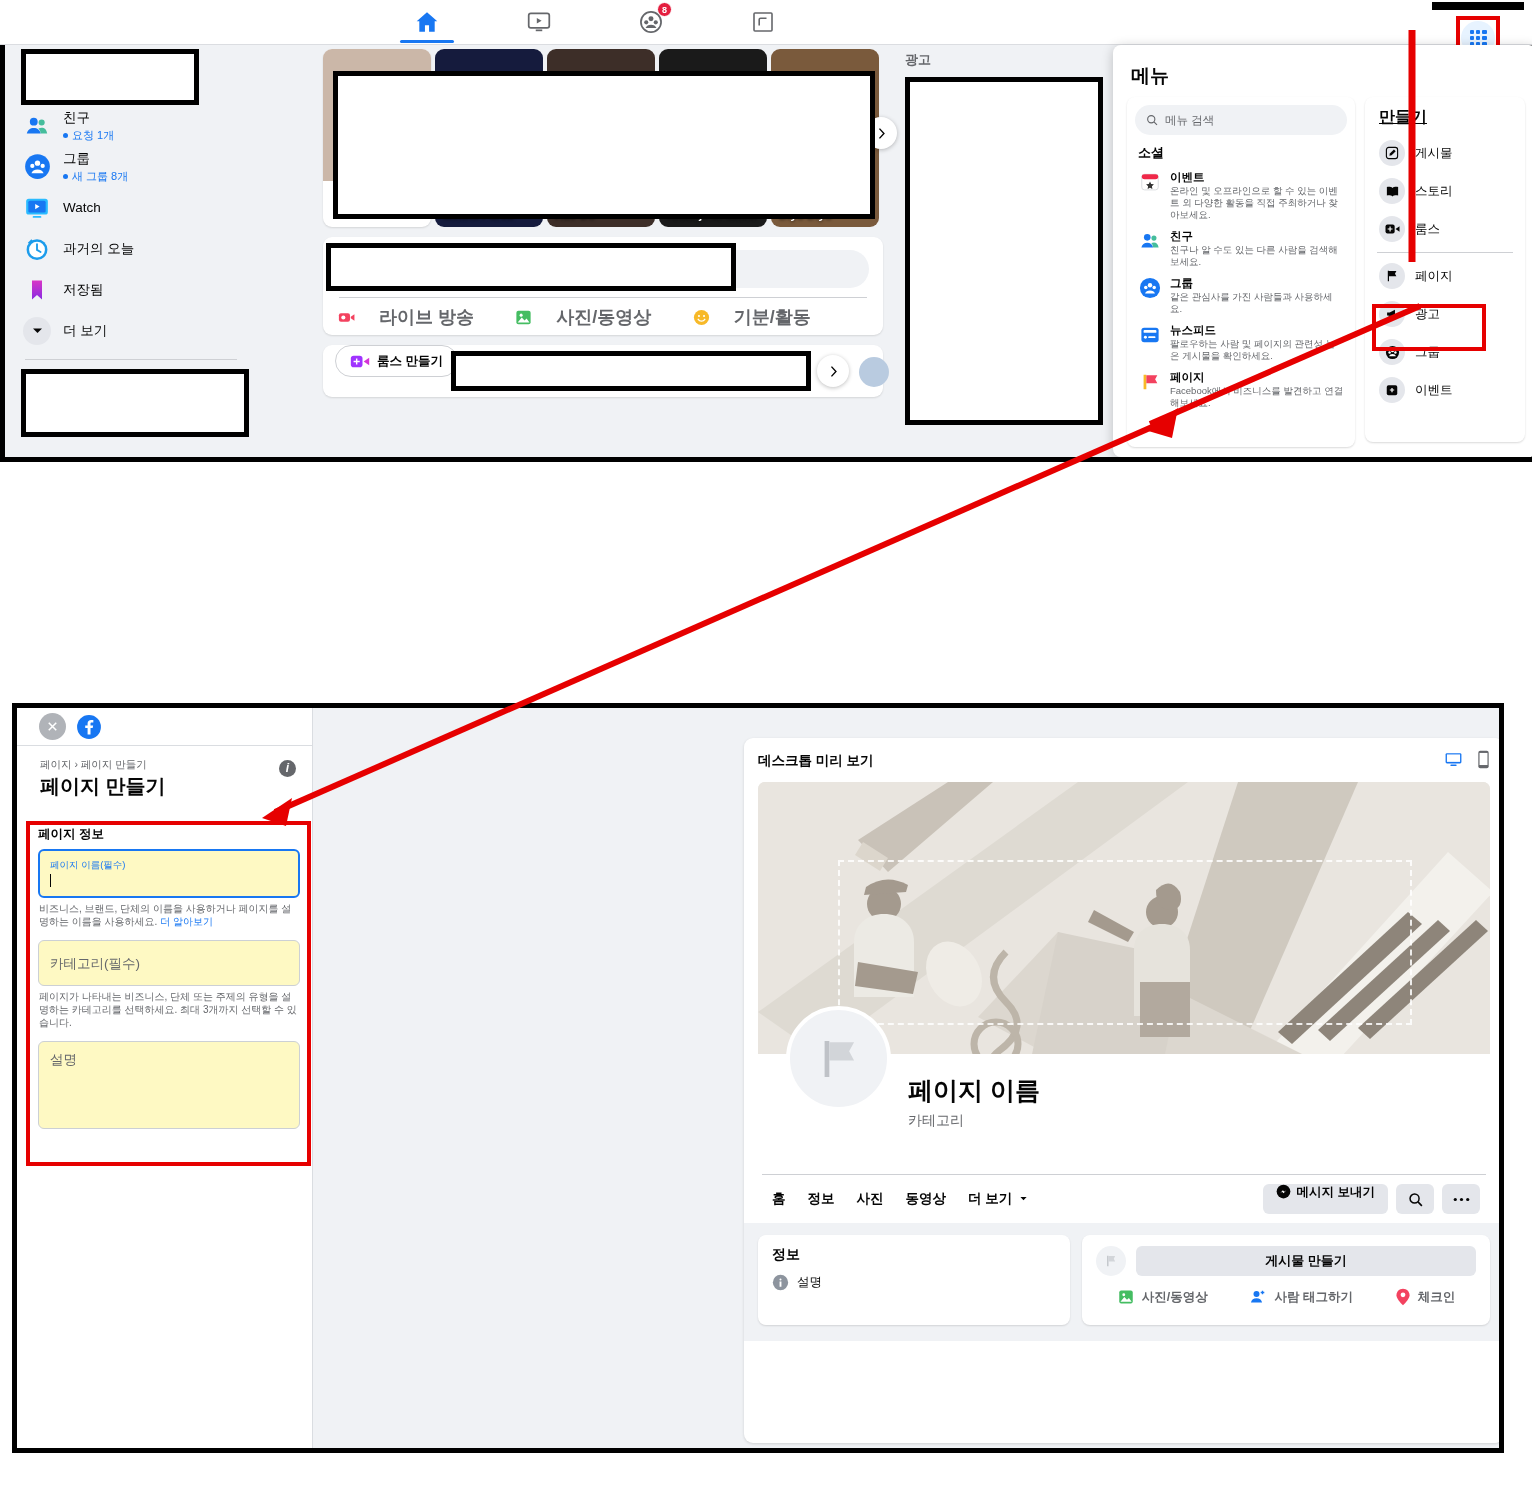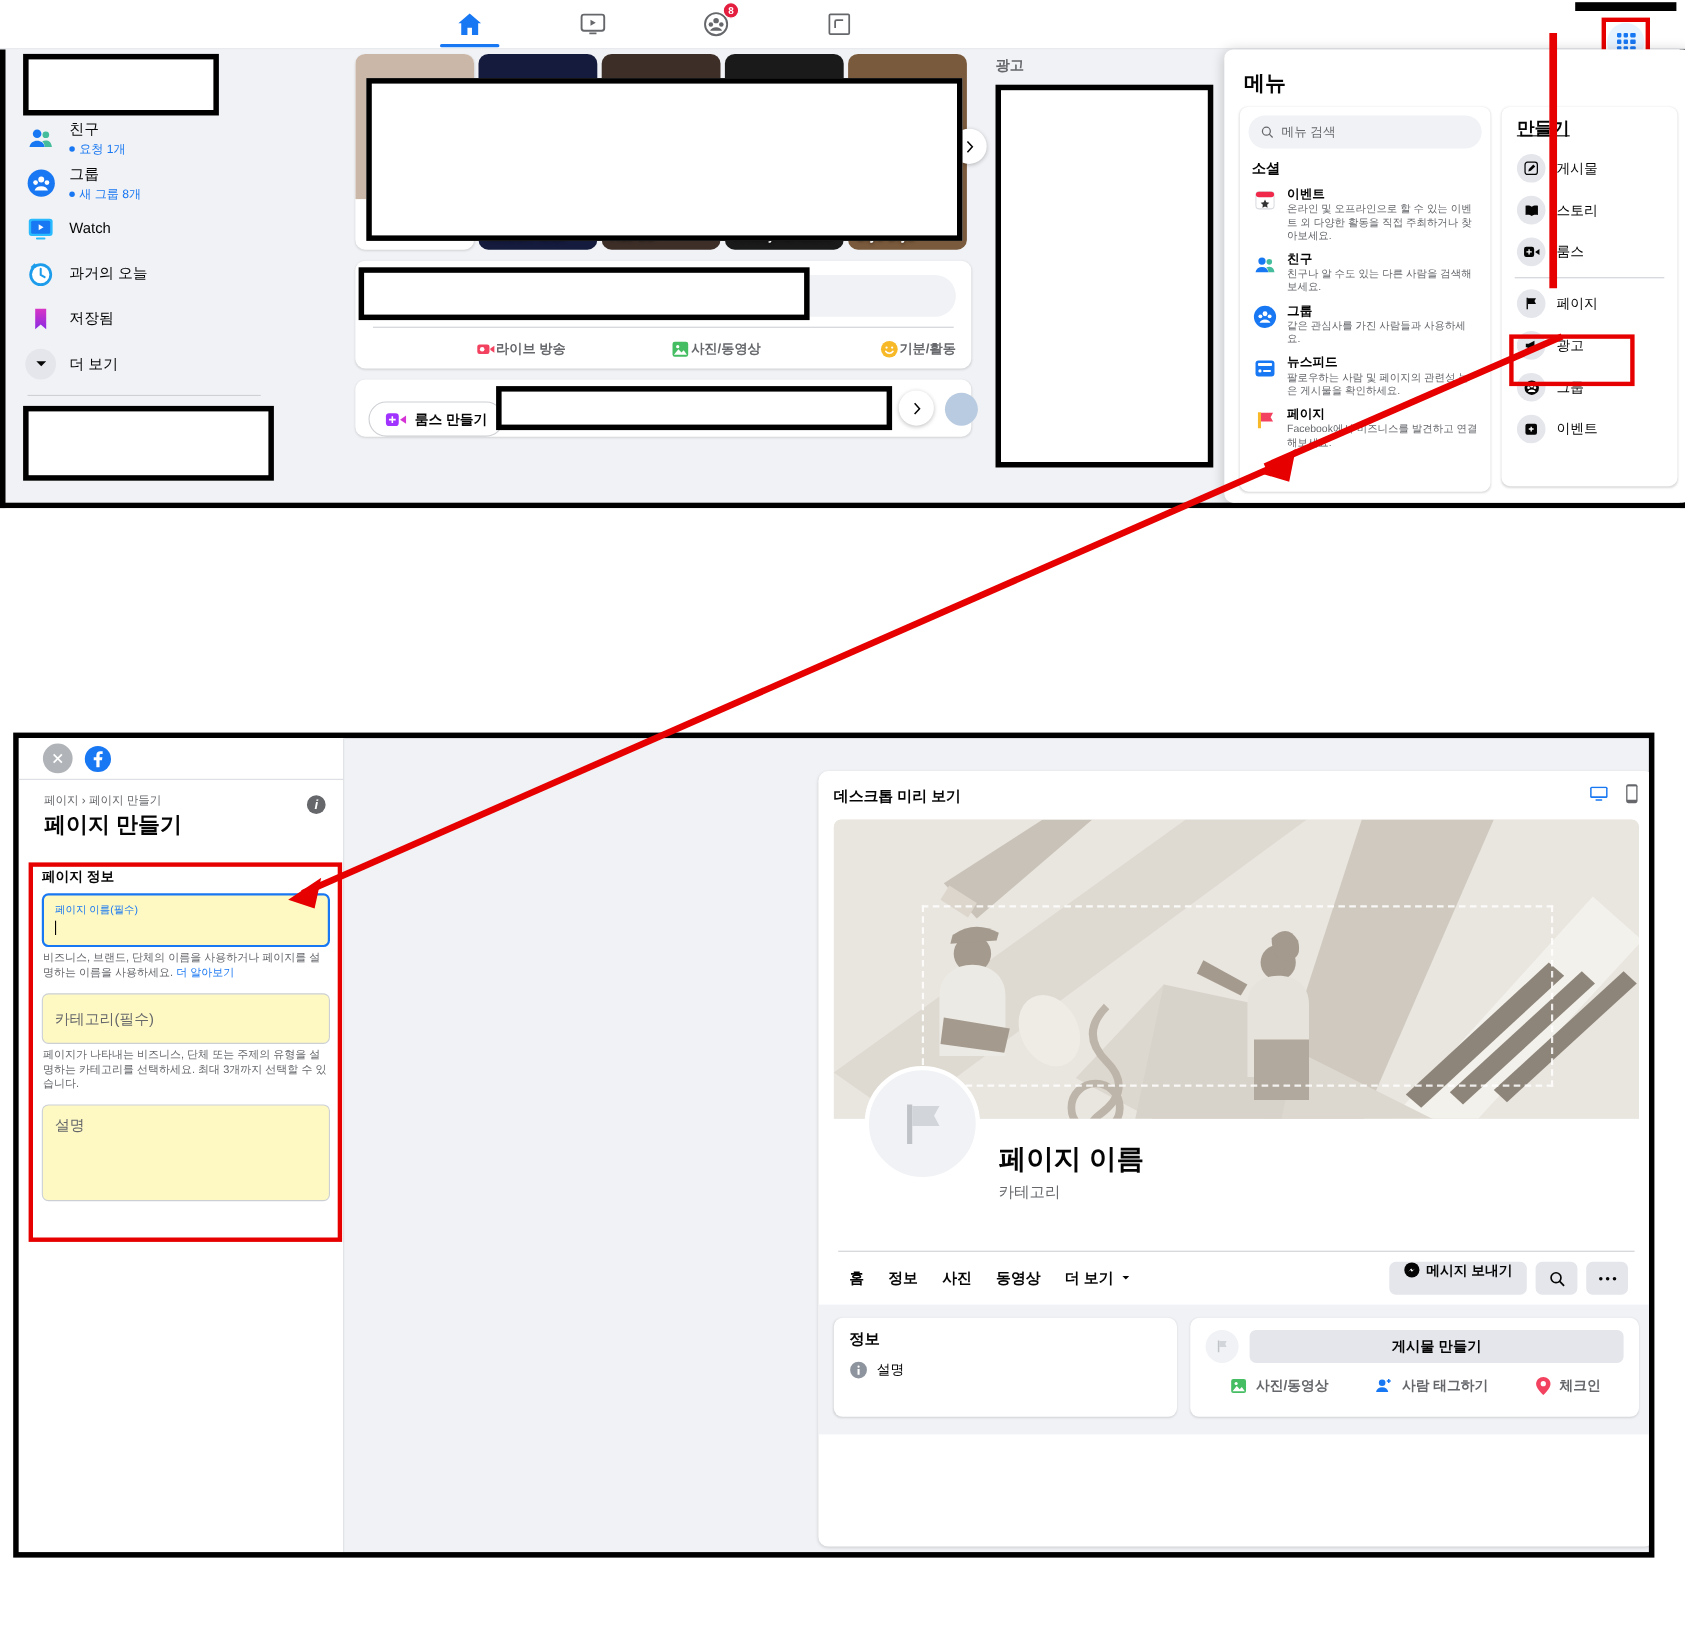--- a/index.html
+++ b/index.html
@@ -111,26 +111,26 @@
     padding: 12px 14px 8px; position: relative; height: 98px;
   }
   .composer-top { display:flex; align-items:center; gap:8px; height:40px;}
   .composer-pill { flex:1; height:38px; background:#f0f2f5; border-radius:20px;}
   .composer-black {
     position:absolute; left:3px; top:6px; width:410px; height:48px; background:#fff;
     border:5px solid #000; z-index:4;
   }
   .composer-sep { height:1px; background:#ced0d4; margin: 8px 2px 0; }
   .composer-acts { display:flex; height:38px; align-items:center; }
-  .composer-act { flex:1; display:flex; align-items:center; justify-content:flex-end; gap:0;
-                  font-size:12px; color:#65676b; font-weight:600; cursor:pointer;}
+  .composer-act { flex:1; display:flex; align-items:center; justify-content:flex-start; gap:23px;
+                  font-size:18px; color:#65676b; font-weight:600; cursor:pointer;}
 
   .rooms {
     margin-top: 10px; background:#fff; border-radius:9px; box-shadow:0 1px 2px rgba(0,0,0,.12);
-    height: 52px; display:flex; align-items:flex-end; padding: 0 12px; gap: 10px; position:relative;
+    height: 52px; display:flex; align-items:flex-start; padding: 0 12px; gap: 10px; position:relative;
   }
   .rooms-btn {
     display:flex; align-items:center; gap:7px; border:1px solid #ced0d4; border-radius:18px;
     height:32px; padding: 0 14px; font-size:12.5px; font-weight:600; color:#050505; cursor:pointer;
     white-space: nowrap;
   }
   .rooms-black {
     position:absolute; left:128px; top:6px; width:360px; height:40px; background:#fff;
     border:5px solid #000; z-index:4;
   }
@@ -181,21 +181,21 @@
                 display:flex; align-items:center; justify-content:center; flex:none;}
   .create-lbl { font-size:12.5px; color:#050505; }
   .create-sep { height:1px; background:#ced0d4; margin:4px 4px; }
   .create-hl {
     position:absolute; left: 1367px; top: 259px; width: 114px; height: 47px;
     border: 4px solid #e60000; pointer-events:none; z-index: 20;
   }
 
   
   .modal {
-    position:absolute; left: 12px; top: 666px; width: 1492px; height: 750px;
+    position:absolute; left: 12px; top: 703px; width: 1492px; height: 750px;
     background:#f0f2f5; border: 5px solid #000; overflow:hidden;
   }
   .modal-left { position:absolute; left:0; top:0; width: 296px; height: 740px;
                 background:#fff; border-right:1px solid #dadde1; }
   .modal-head { height:38px; display:flex; align-items:center; gap:10px; padding-left:22px;
                 border-bottom:1px solid #dadde1; }
   .close-circ { width:27px; height:27px; border-radius:50%; background:#b0b3b8;
                 display:flex; align-items:center; justify-content:center; cursor:pointer;}
   .crumb { font-size:10.5px; color:#65676b; margin: 12px 0 0 23px; }
   .modal-title { font-size:20px; font-weight:bold; color:#050505; margin: 1px 0 0 23px; }

